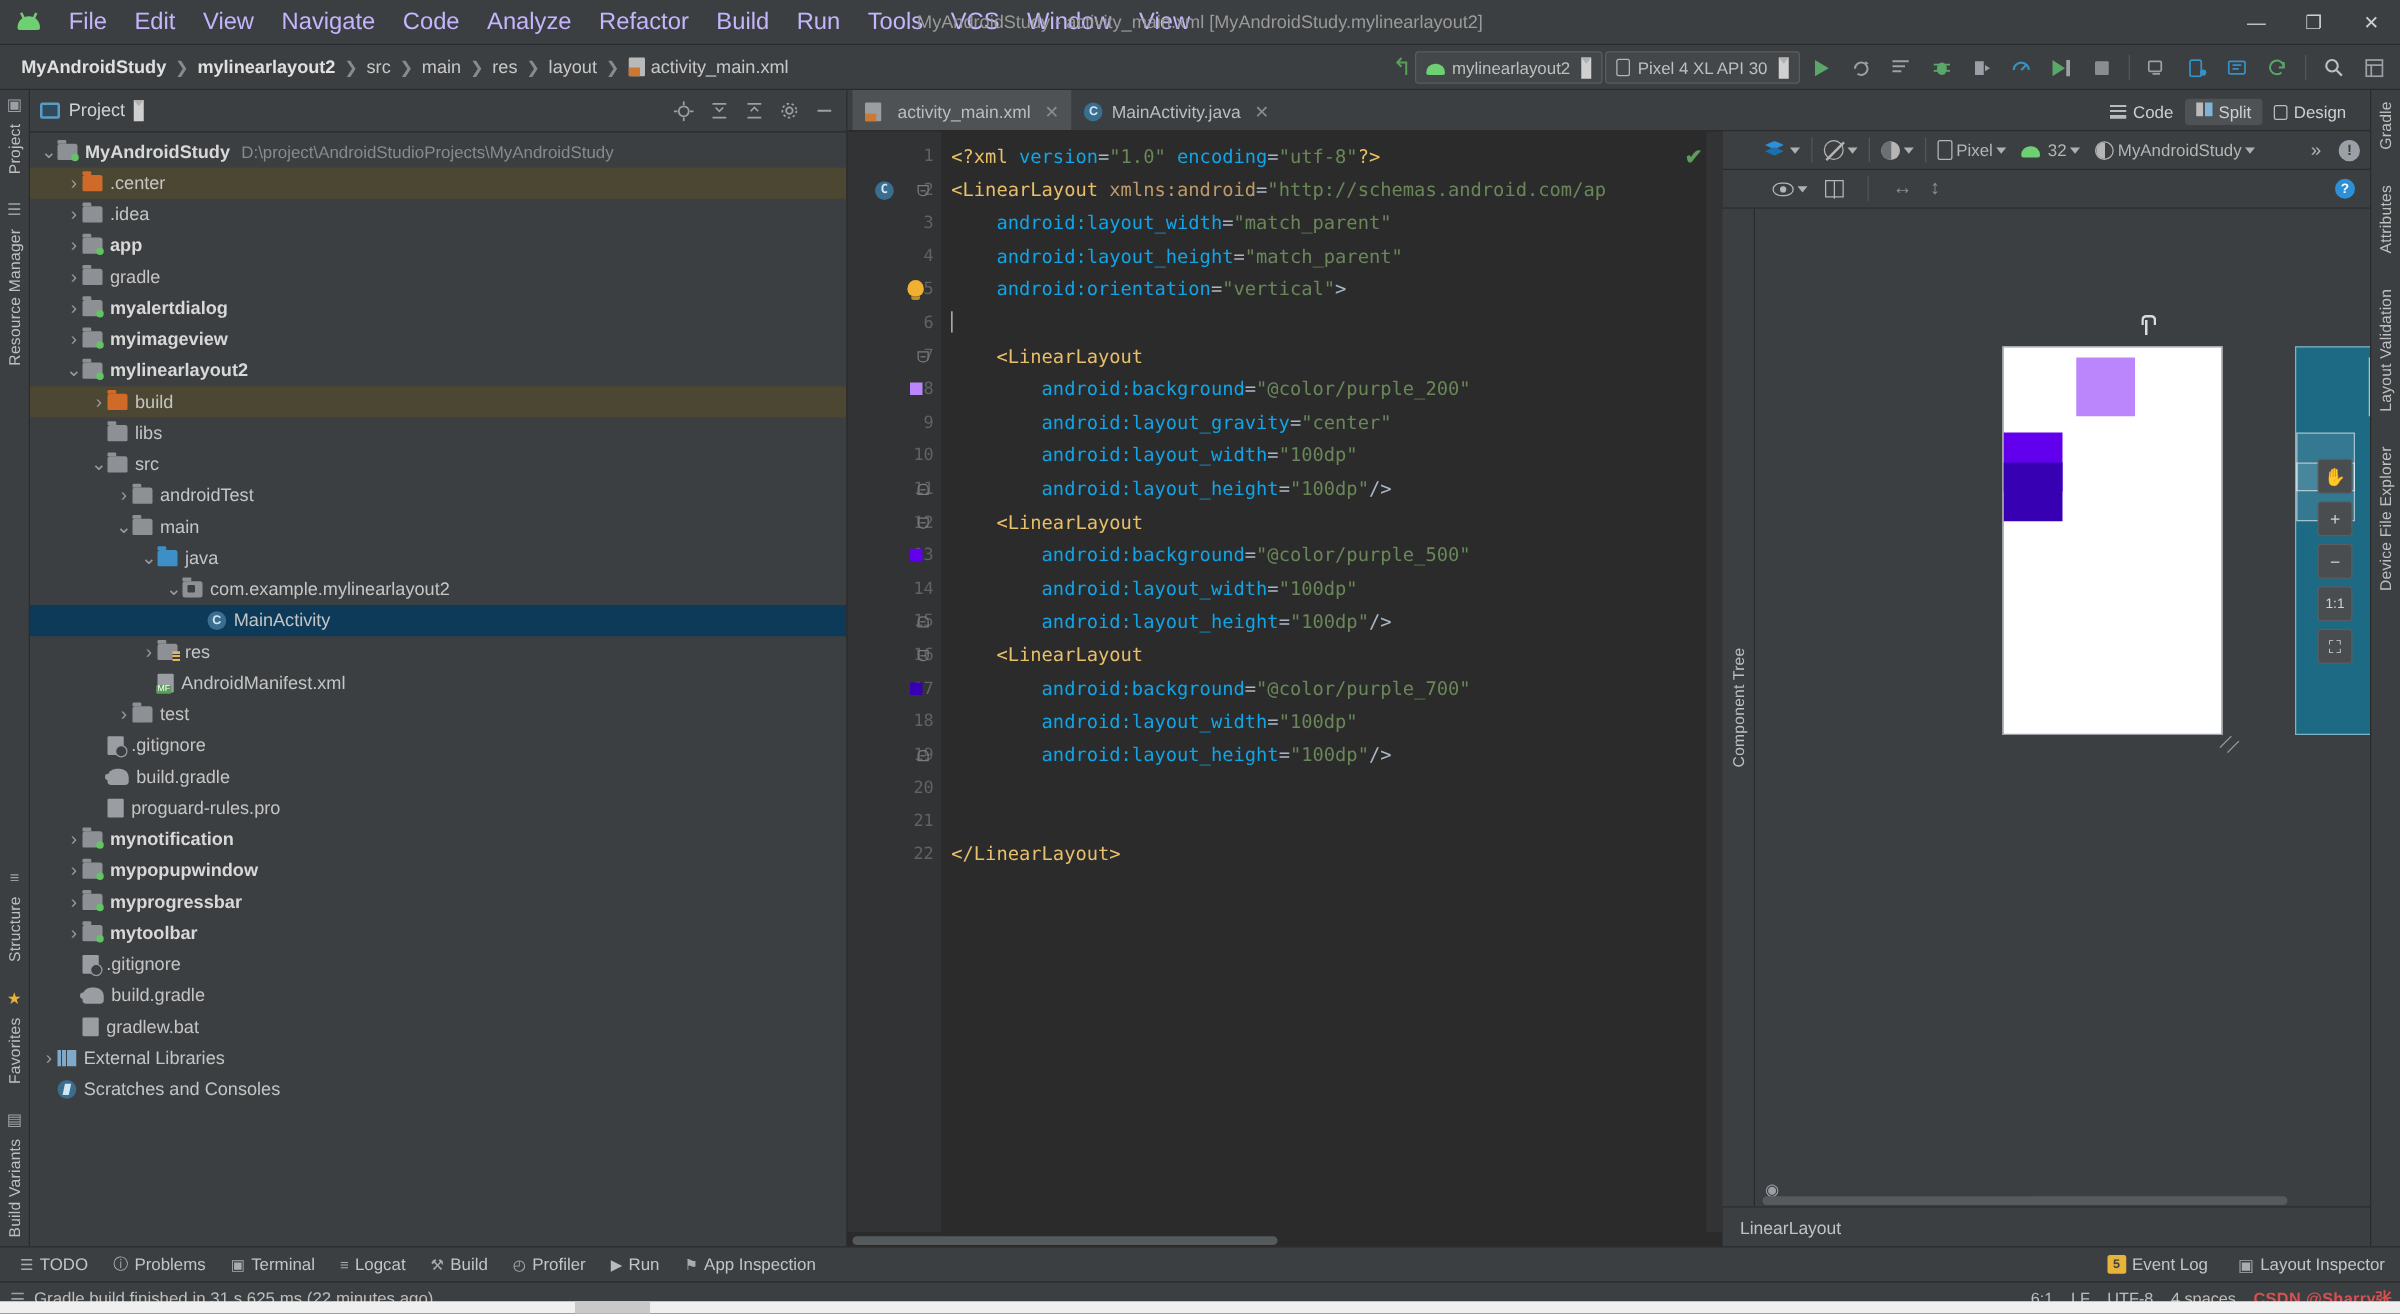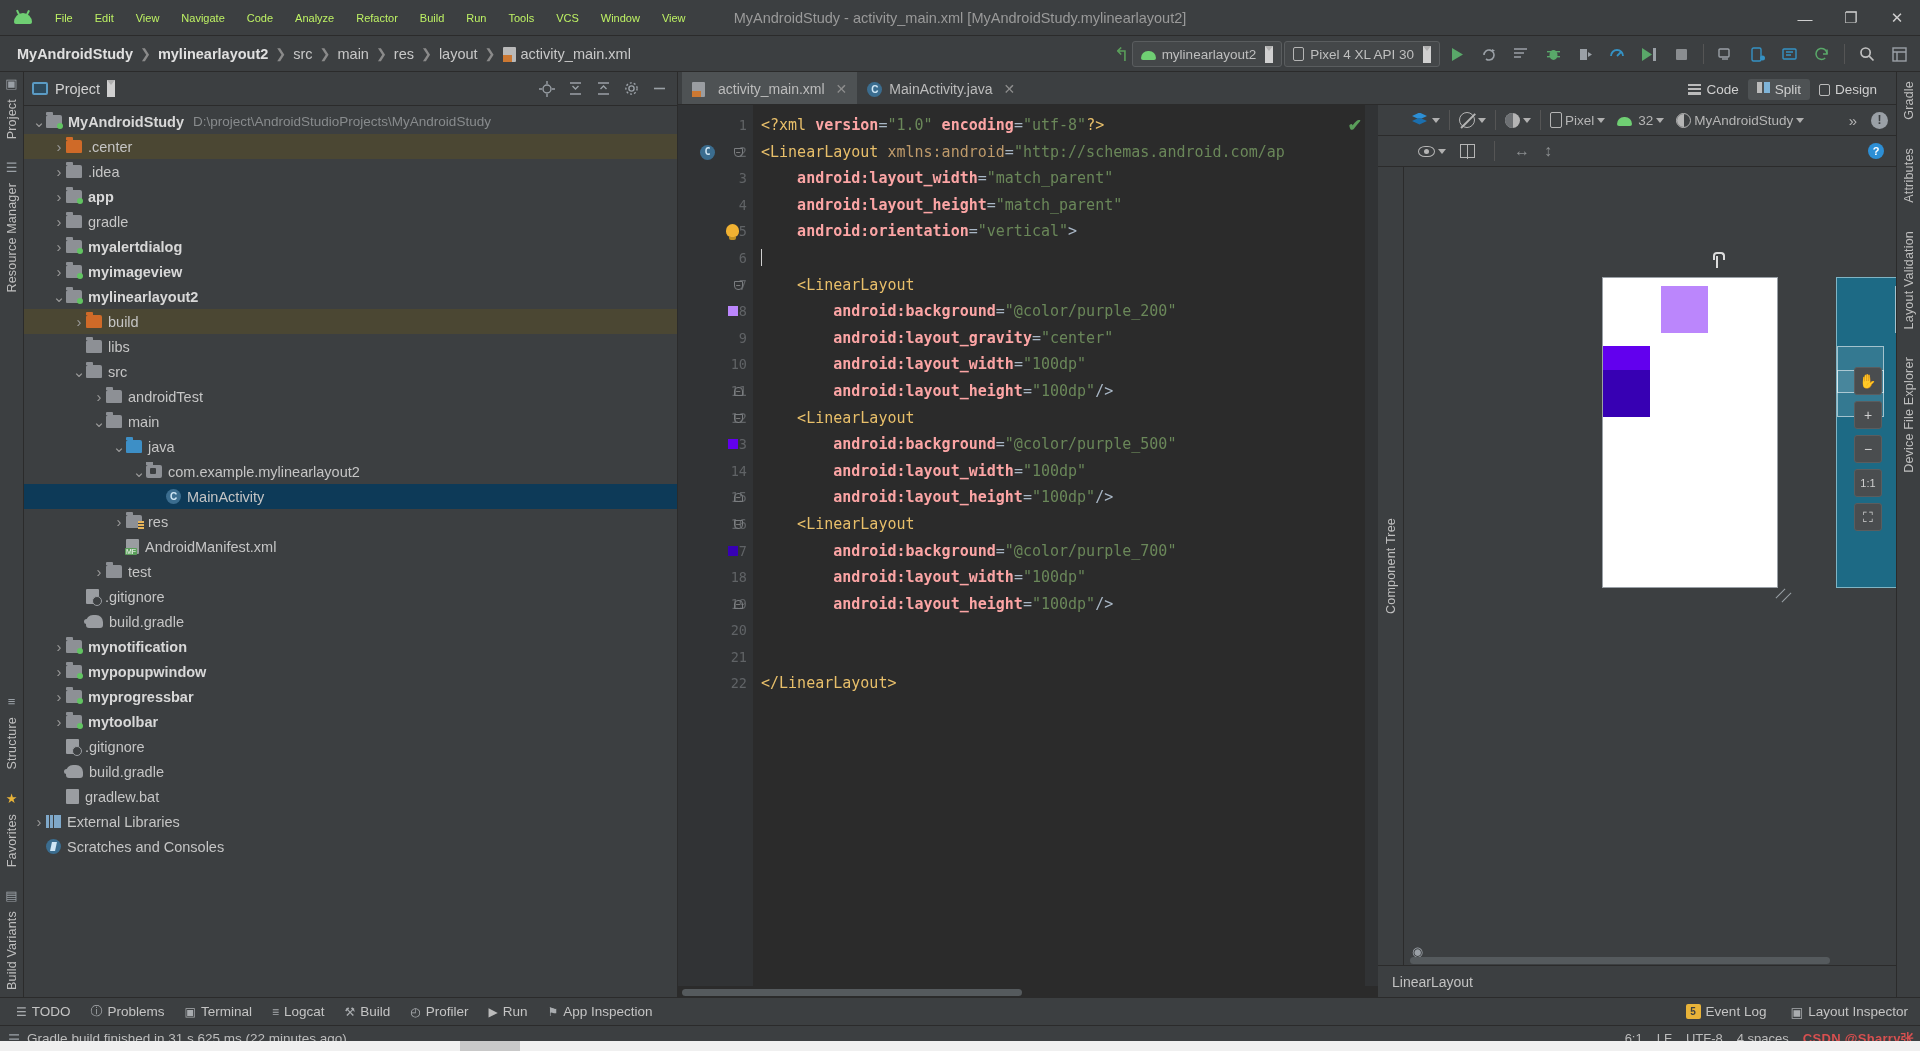--- a/index.html
+++ b/index.html
@@ -14,21 +14,21 @@
   
   .titlebar{ height:36px; background:#3c3f41; display:flex; align-items:center;
              border-bottom:1px solid #2b2b2b; flex:0 0 36px; position:relative;}
   .droid{ width:22px; height:16px; margin:0 10px 0 12px; position:relative; }
   .droid .head{ position:absolute; left:2px; top:3px; width:18px; height:11px;
                 background:#6fcf73; border-radius:9px 9px 2px 2px;}
   .droid .ant1,.droid .ant2{position:absolute;width:1.5px;height:5px;background:#6fcf73;top:0;}
   .droid .ant1{left:5px;transform:rotate(-25deg);}
   .droid .ant2{left:15px;transform:rotate(25deg);}
   .menu{ display:flex; align-items:center; gap:0px; }
-  .menu .mi{ padding:4px 11px; color:#bef264; font-size:11px; cursor:default; }
+  .menu .mi{ padding:4px 11px; color:#c4b5fd; font-size:19px; cursor:default; }
   .wintitle{ position:absolute; left:50%; transform:translateX(-50%);
              color:#9a9a9a; font-size:14.5px; white-space:nowrap;}
   .wctrls{ position:absolute; right:0; top:0; height:36px; display:flex; }
   .wctrls div{ width:46px; height:36px; display:flex; align-items:center; justify-content:center;
                color:#cfcfcf; font-size:15px;}
 
   
   .navbar{ height:36px; background:#3c3f41; display:flex; align-items:center;
            border-bottom:1px solid #2b2b2b; flex:0 0 36px; padding-left:12px; position:relative;}
   .crumb{ display:flex; align-items:center; font-size:14.5px; color:#c8c8c8; }
@@ -143,21 +143,21 @@
              font-weight:bold;}
   .gl .bulb{left:48px;top:6px;width:13px;height:13px;border-radius:50% 50% 40% 40%;background:#f0b132;}
   .gl .bulb:after{content:"";position:absolute;left:3px;bottom:-3px;width:7px;height:3px;
                   background:#c08f22;border-radius:0 0 2px 2px;}
   .gl .swatch{left:50px;top:8px;width:10px;height:10px;}
   .gl .fold{left:56px;top:9px;width:9px;height:9px;border:1px solid #7a7d80;color:#9a9a9a;
             font-size:8px;line-height:7px;text-align:center;}
   .code{ flex:1; font-family:"DejaVu Sans Mono",monospace; font-size:15px; padding-top:7px;
          white-space:pre; overflow:hidden; position:relative;}
   .cl{ height:26.6px; line-height:26.6px; padding-left:8px;}
-  .tagname{color:#e8bf6a;} .attr{color:#fca5a5;font-weight:bold;} .str{color:#6a8759;}
+  .tagname{color:#e8bf6a;} .attr{color:#0ea5e9;} .str{color:#6a8759;}
   .ns{color:#be9a6a;} .punct{color:#a9b7c6;} .decl{color:#e8bf6a;}
   .caret{display:inline-block;width:1px;height:17px;background:#d0d0d0;vertical-align:-3px;}
   .checkmk{ position:absolute; right:16px; top:10px; color:#5a9e5a; font-size:17px; font-weight:bold;}
   .code-hscroll{ height:11px; background:#2b2b2b; position:relative; flex:0 0 11px;}
   .code-hscroll i{ position:absolute; left:4px; top:3px; width:340px; height:7px;
                    background:#555a5d; border-radius:4px;}
   .errstripe{ position:absolute; right:0; top:0; bottom:0; width:13px; background:#313335;}
 
   
   .designpane{ flex:1; display:flex; flex-direction:column; background:#3c3f41; min-width:0;
@@ -573,20 +573,26 @@
             <span class="fileic git"></span>
             <span class="lbl">.gitignore</span>
           </div>
           <div class="row">
             <span style="display: inline-block; flex: 0 0 auto; width: 48px;"></span>
             <span class="arrow none"></span>
             <span class="gradleic"></span>
             <span class="lbl">build.gradle</span>
           </div>
           <div class="row">
+            <span style="display: inline-block; flex: 0 0 auto; width: 48px;"></span>
+            <span class="arrow none"></span>
+            <span class="propic"></span>
+            <span class="lbl">proguard-rules.pro</span>
+          </div>
+          <div class="row">
             <span style="display: inline-block; flex: 0 0 auto; width: 28px;"></span>
             <span class="arrow" style="font-size: 15px;">›</span>
             <span class="folder mod"></span>
             <span class="lbl bold">mynotification</span>
           </div>
           <div class="row">
             <span style="display: inline-block; flex: 0 0 auto; width: 28px;"></span>
             <span class="arrow" style="font-size: 15px;">›</span>
             <span class="folder mod"></span>
             <span class="lbl bold">mypopupwindow</span>

